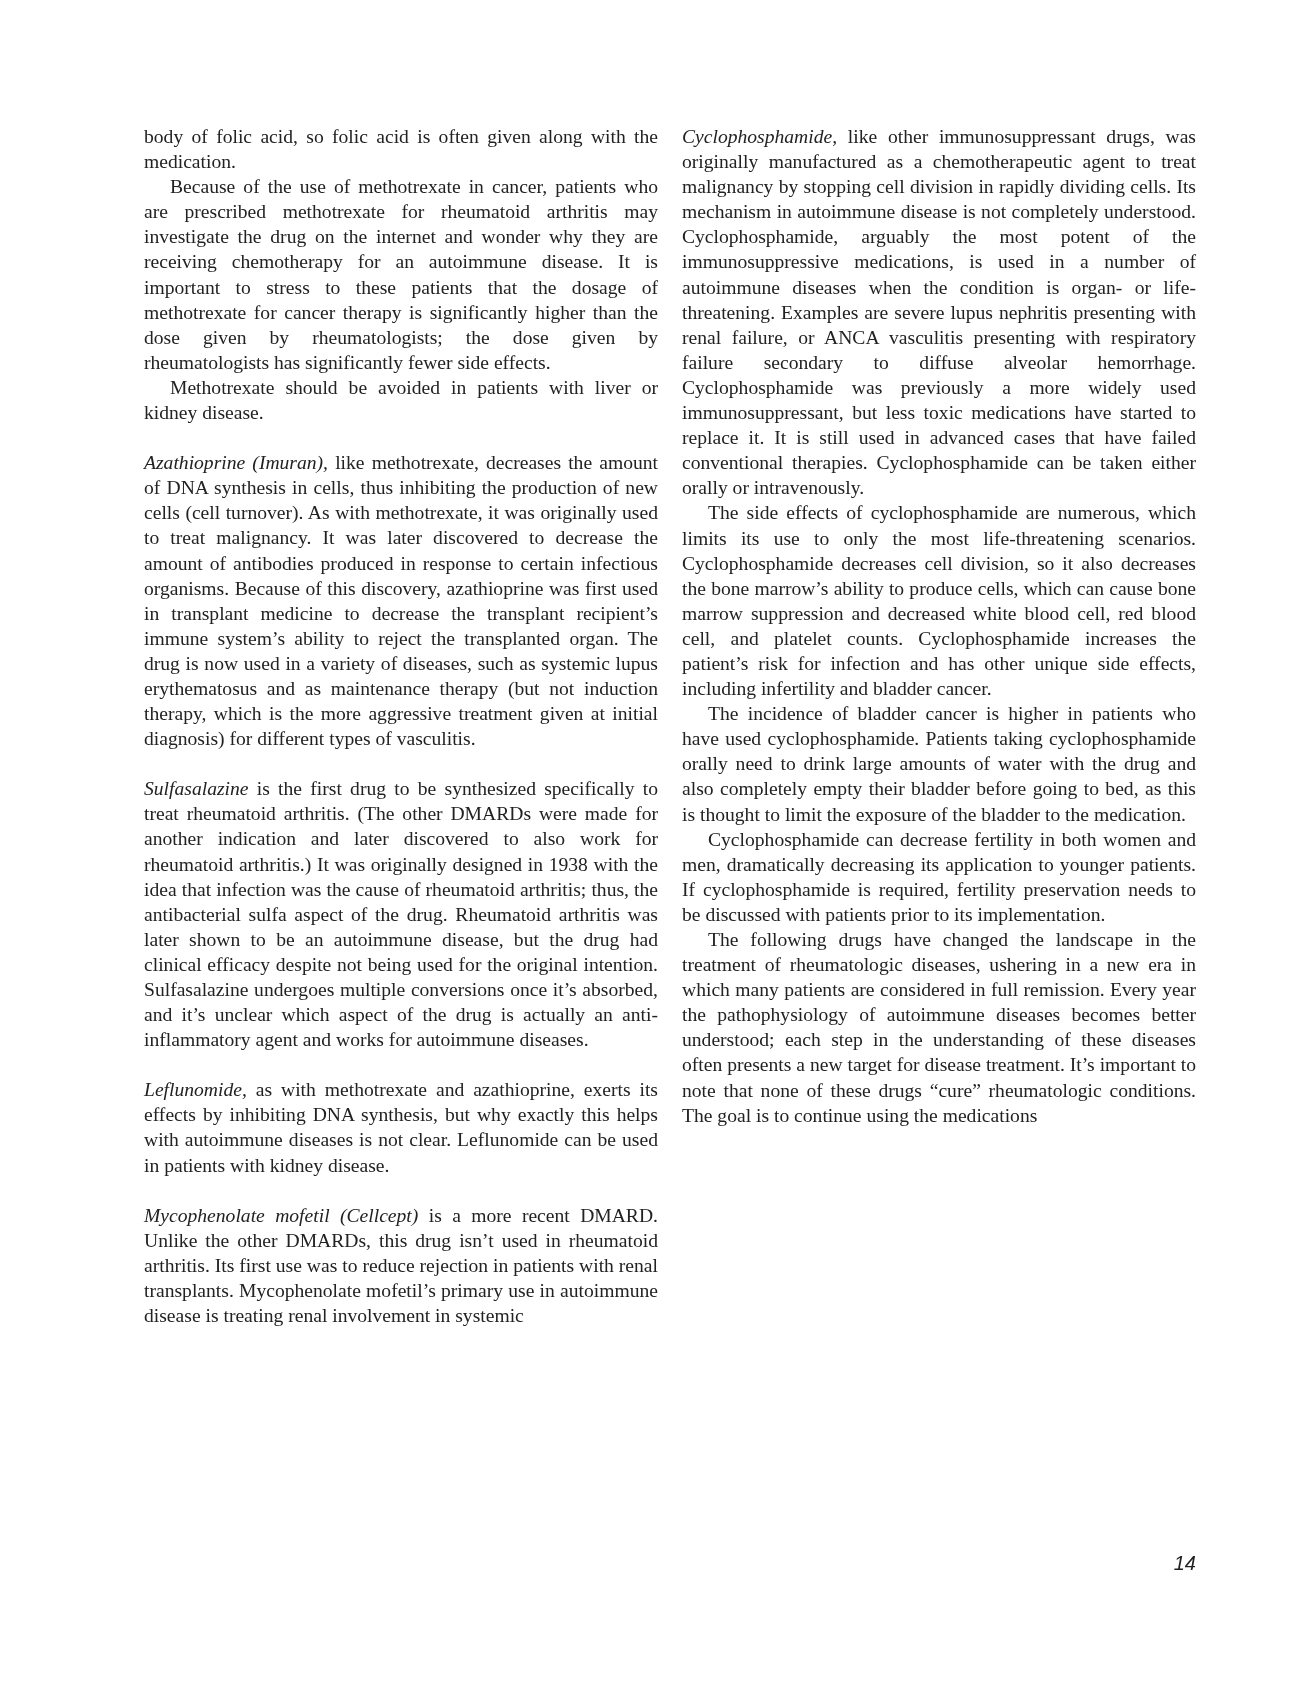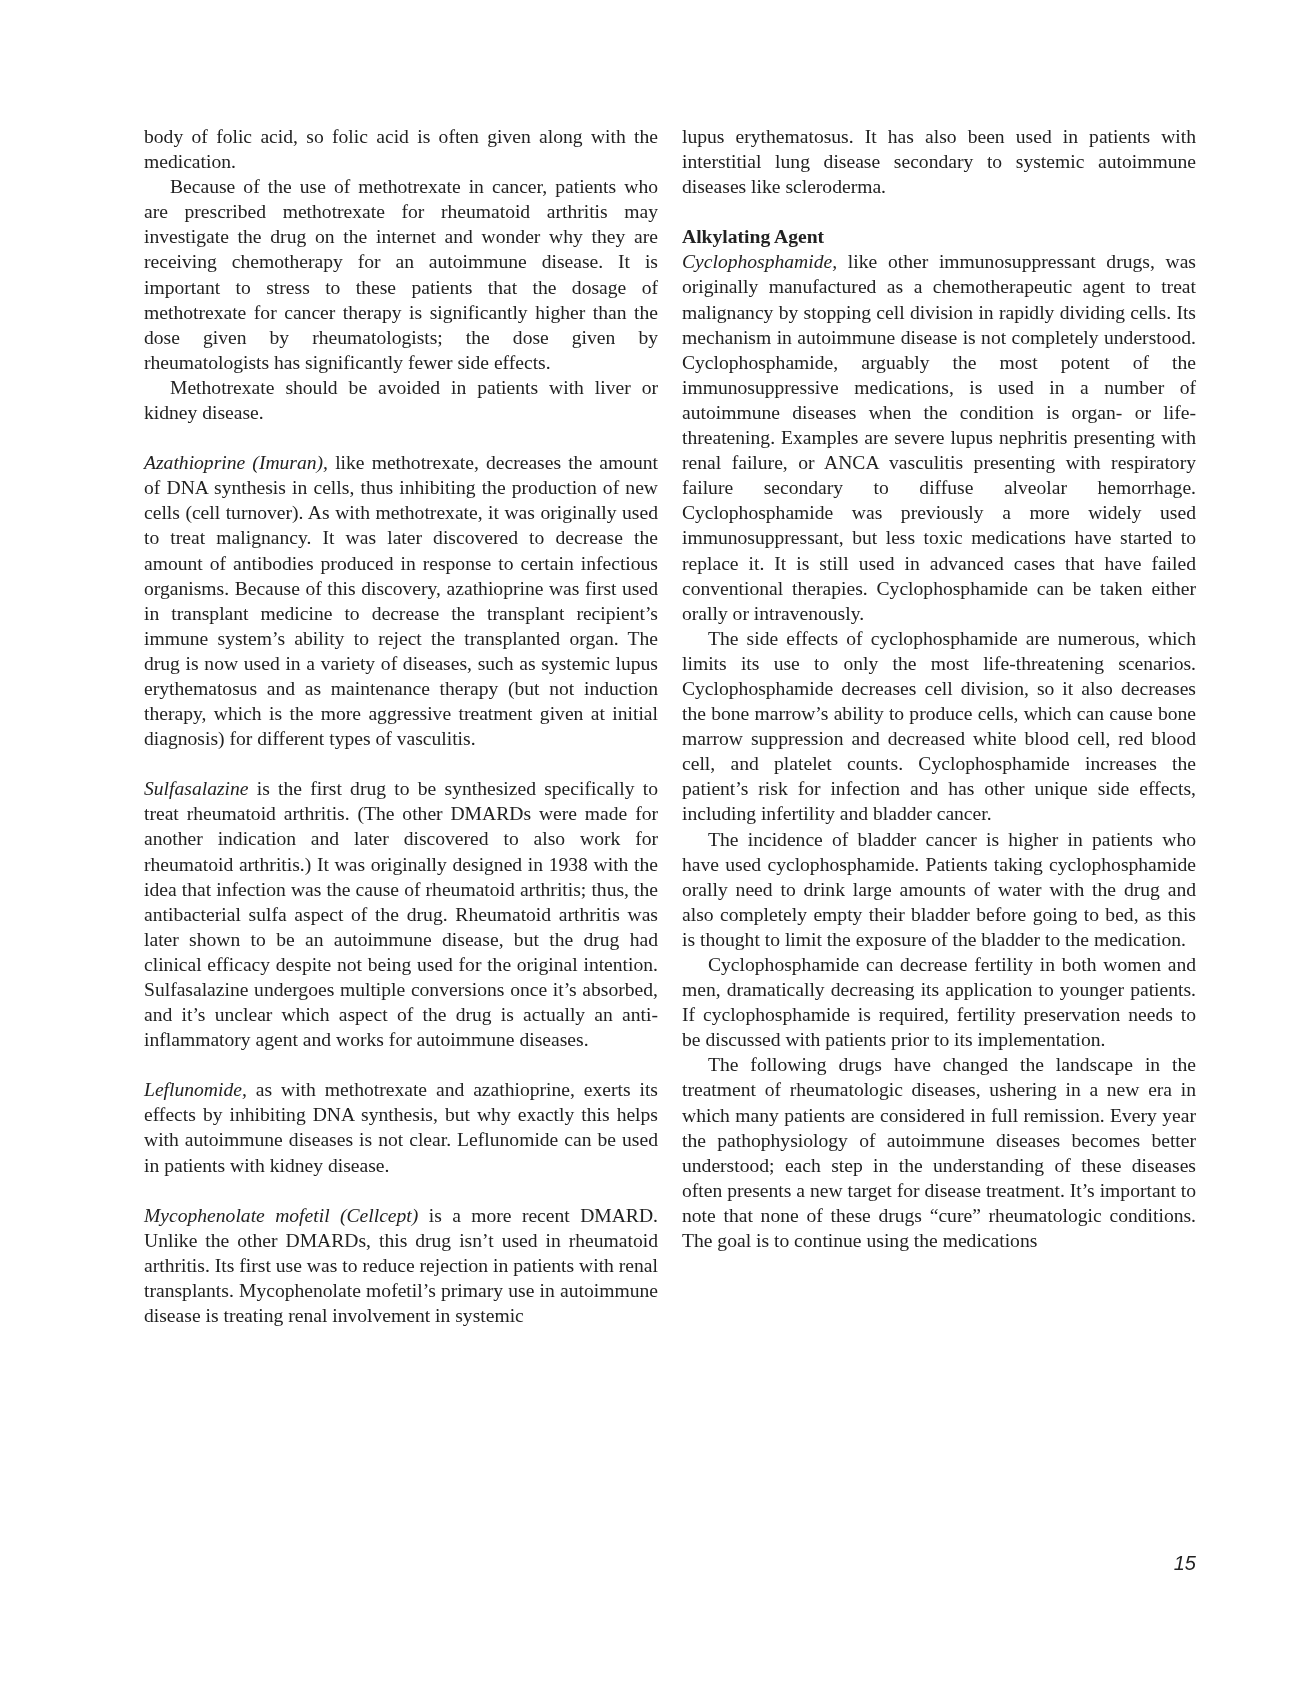--- a/index.html
+++ b/index.html
@@ -72,26 +72,24 @@
   <p class="gap-before"><span class="drug-name">Azathioprine (Imuran),</span><span> like methotrexate, decreases the amount of DNA synthesis in cells, thus inhibiting the production of new cells (cell turnover). As with methotrexate, it was originally used to treat malignancy. It was later discovered to decrease the amount of antibodies produced in response to certain infectious organisms. Because of this discovery, azathioprine was first used in transplant medicine to decrease the transplant recipient’s immune system’s ability to reject the transplanted organ. The drug is now used in a variety of diseases, such as systemic lupus erythematosus and as maintenance therapy (but not induction therapy, which is the more aggressive treatment given at initial diagnosis) for different types of vasculitis.</span></p>
 
   <p class="gap-before"><span class="drug-name">Sulfasalazine</span><span> is the first drug to be synthesized specifically to treat rheumatoid arthritis. (The other DMARDs were made for another indication and later discovered to also work for rheumatoid arthritis.) It was originally designed in 1938 with the idea that infection was the cause of rheumatoid arthritis; thus, the antibacterial sulfa aspect of the drug. Rheumatoid arthritis was later shown to be an autoimmune disease, but the drug had clinical efficacy despite not being used for the original intention. Sulfasalazine undergoes multiple conversions once it’s absorbed, and it’s unclear which aspect of the drug is actually an anti-inflammatory agent and works for autoimmune diseases.</span></p>
 
   <p class="gap-before"><span class="drug-name">Leflunomide,</span><span> as with methotrexate and azathioprine, exerts its effects by inhibiting DNA synthesis, but why exactly this helps with autoimmune diseases is not clear. Leflunomide can be used in patients with kidney disease.</span></p>
 
   <p class="gap-before"><span class="drug-name">Mycophenolate mofetil (Cellcept)</span><span> is a more recent DMARD. Unlike the other DMARDs, this drug isn’t used in rheumatoid arthritis. Its first use was to reduce rejection in patients with renal transplants. Mycophenolate mofetil’s primary use in autoimmune disease is treating renal involvement in systemic</span></p>
 </div>
 
 <div class="column col-right">
-  <p>lupus erythematosus. It has also been used in patients with interstitial lung disease secondary to systemic autoimmune diseases like scleroderma.</p>
 
-  <p class="subhead">Alkylating Agent</p>
   <p><span class="drug-name">Cyclophosphamide,</span><span> like other immunosuppressant drugs, was originally manufactured as a chemotherapeutic agent to treat malignancy by stopping cell division in rapidly dividing cells. Its mechanism in autoimmune disease is not completely understood. Cyclophosphamide, arguably the most potent of the immunosuppressive medications, is used in a number of autoimmune diseases when the condition is organ- or life-threatening. Examples are severe lupus nephritis presenting with renal failure, or ANCA vasculitis presenting with respiratory failure secondary to diffuse alveolar hemorrhage. Cyclophosphamide was previously a more widely used immunosuppressant, but less toxic medications have started to replace it. It is still used in advanced cases that have failed conventional therapies. Cyclophosphamide can be taken either orally or intravenously.</span></p>
 
   <p class="indent"><span>The side effects of cyclophosphamide are numerous, which limits its use to only the most life-threatening scenarios. Cyclophosphamide decreases cell division, so it also decreases the bone marrow’s ability to produce cells, which can cause bone marrow suppression and decreased white blood cell, red blood cell, and platelet counts. Cyclophosphamide increases the patient’s risk for infection and has other unique side effects, including </span><span class="em">infertility</span><span> and </span><span class="em">bladder cancer</span><span>.</span></p>
 
   <p class="indent">The incidence of bladder cancer is higher in patients who have used cyclophosphamide. Patients taking cyclophosphamide orally need to drink large amounts of water with the drug and also completely empty their bladder before going to bed, as this is thought to limit the exposure of the bladder to the medication.</p>
   <p class="indent">Cyclophosphamide can decrease fertility in both women and men, dramatically decreasing its application to younger patients. If cyclophosphamide is required, fertility preservation needs to be discussed with patients prior to its implementation.</p>
 
   <p class="indent">The following drugs have changed the landscape in the treatment of rheumatologic diseases, ushering in a new era in which many patients are considered in full remission. Every year the pathophysiology of autoimmune diseases becomes better understood; each step in the understanding of these diseases often presents a new target for disease treatment. It’s important to note that none of these drugs “cure” rheumatologic conditions. The goal is to continue using the medications</p>
 </div>
 
-<div class="page-number">15</div>
+<div class="page-number">14</div>
 
 </body></html>

